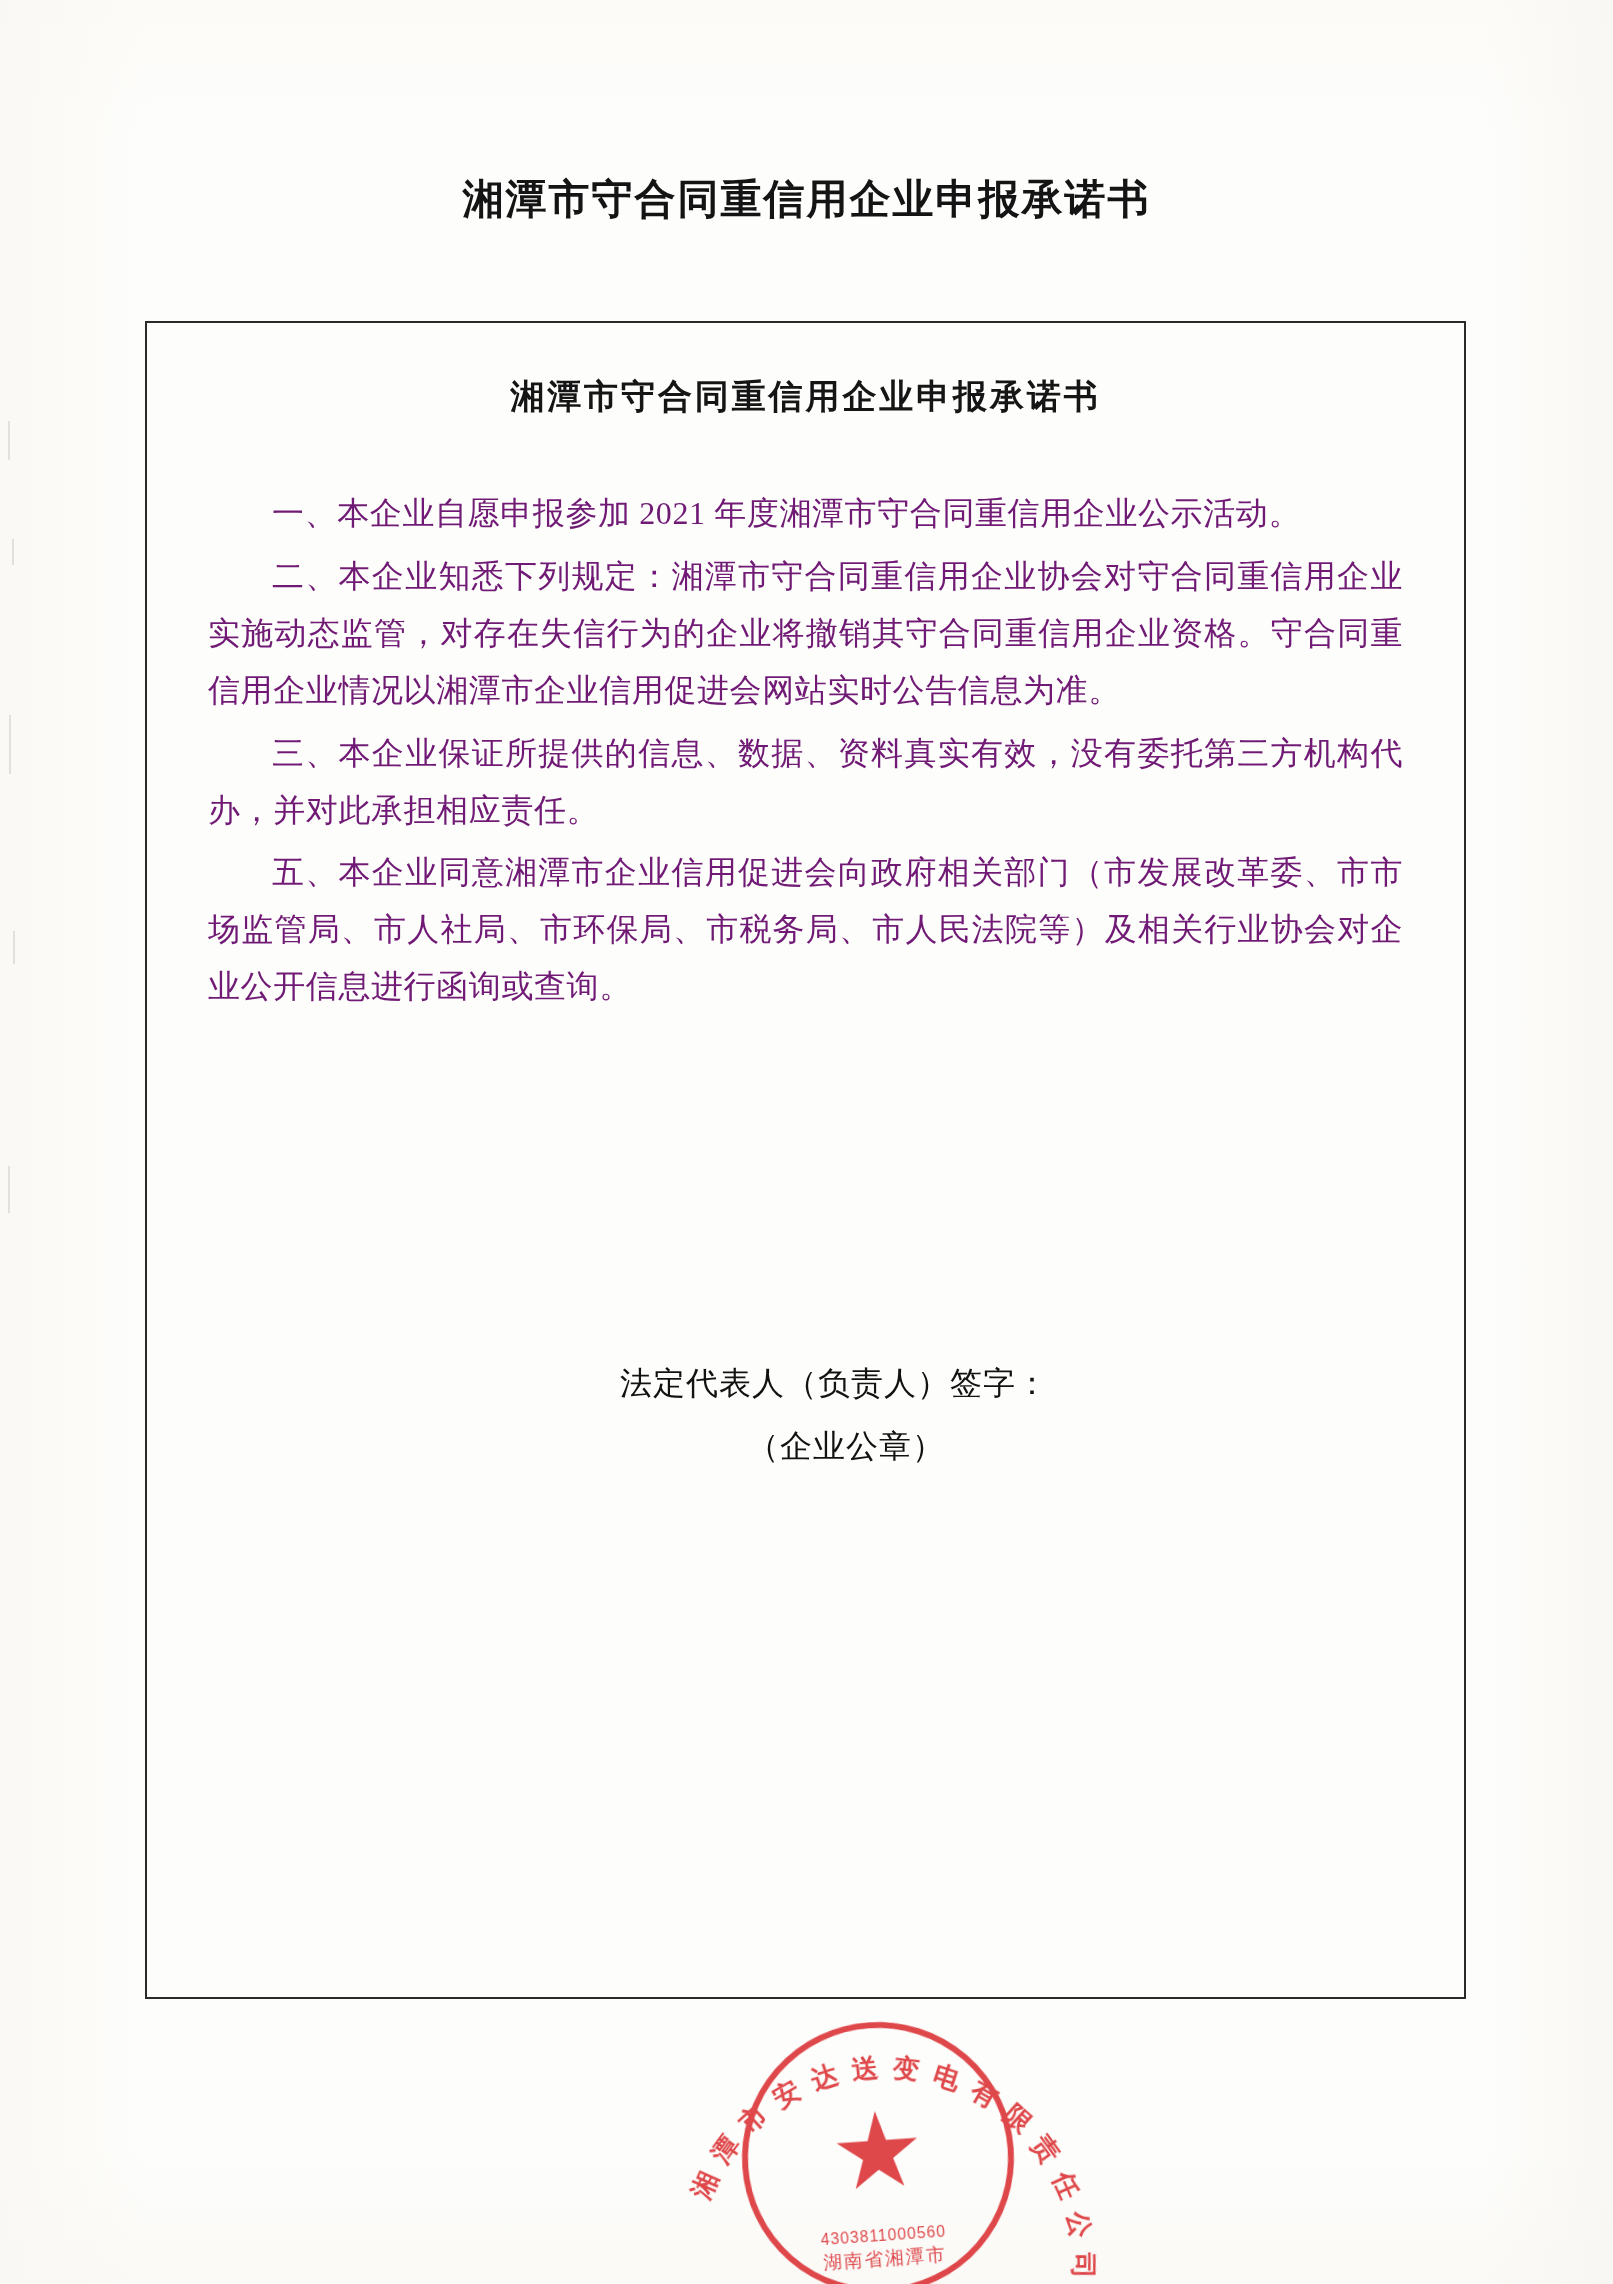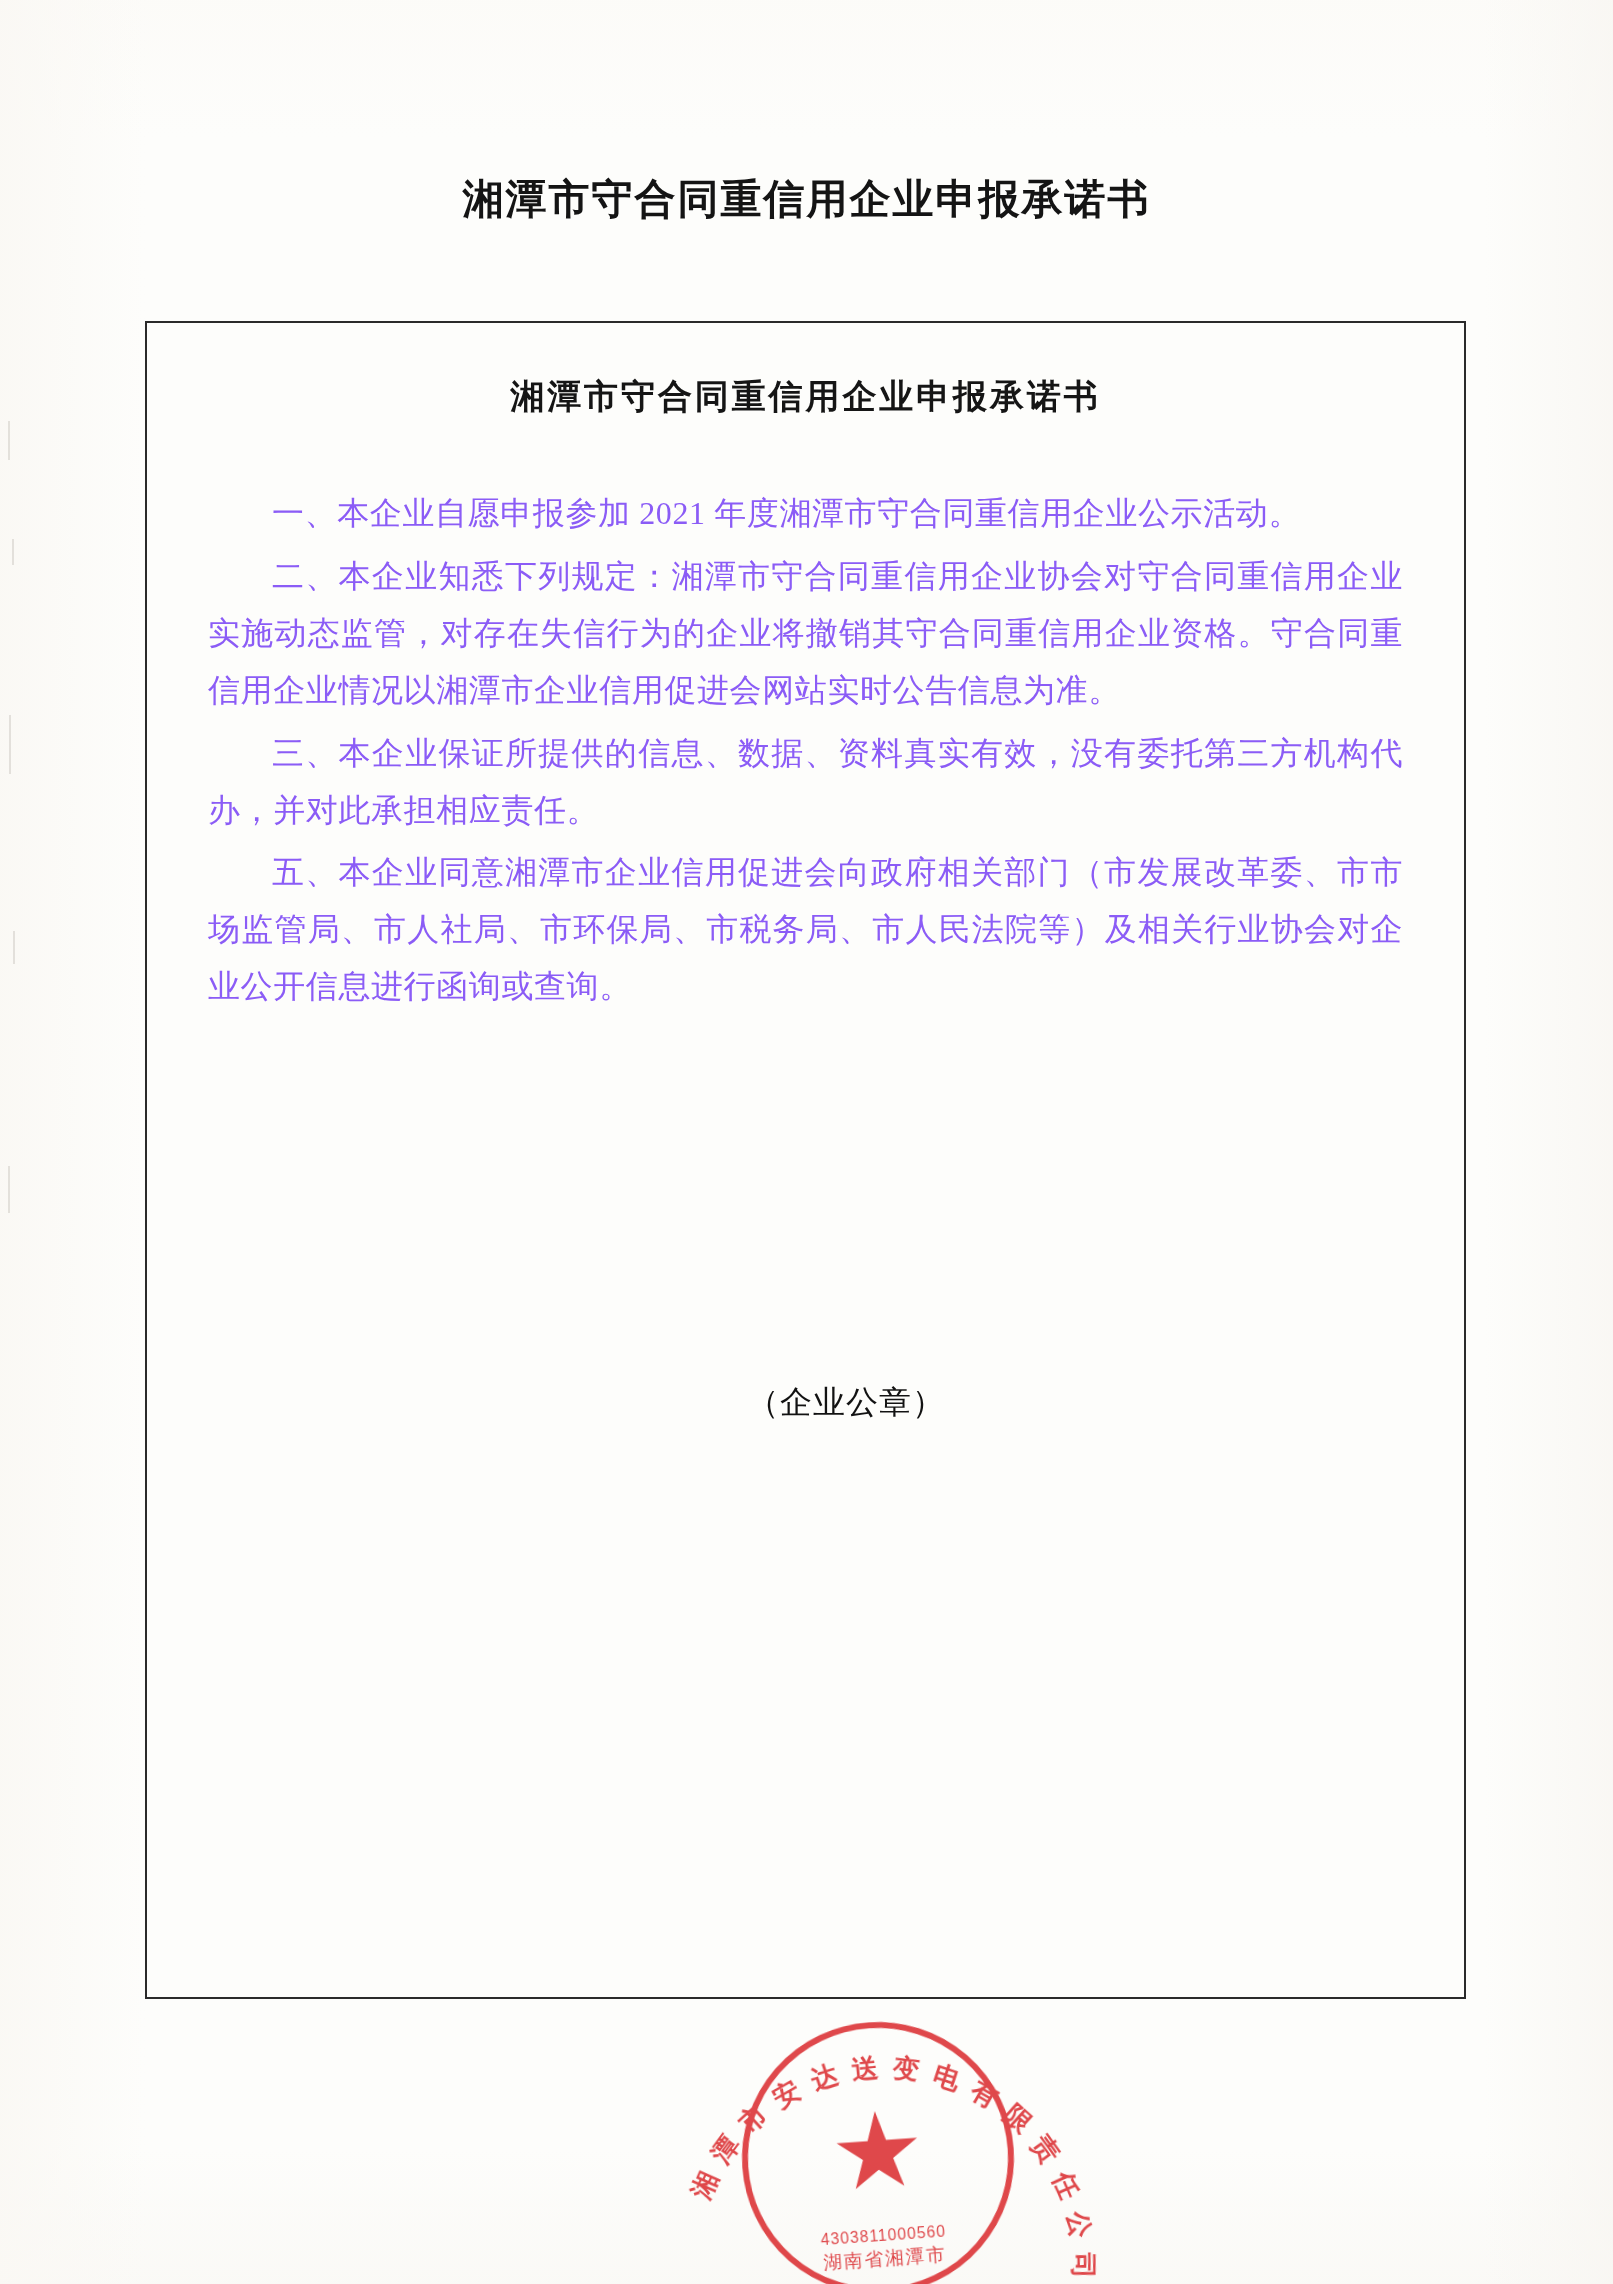--- a/index.html
+++ b/index.html
@@ -77,21 +77,21 @@
     color: #151515;
   }
 
   .body-text {
     margin: 65px 61px 0 61px;
     font-size: 32px;
     line-height: 1.78;
     text-align: justify;
     text-justify: inter-ideograph;
     letter-spacing: 0.6px;
-    color: #8b5cf6;
+    color: #701a75;
     font-family: Liberation Serif, serif;
   }
   .para {
     text-indent: 2em;
     margin: 0 0 5.9px 0;
   }
 
   .signature-block {
     position: absolute;
     left: 61px;
@@ -194,20 +194,21 @@
     <div class="inner-title">湘潭市守合同重信用企业申报承诺书</div>
 
     <div class="body-text">
       <p class="para">一、本企业自愿申报参加 2021 年度湘潭市守合同重信用企业公示活动。</p>
       <p class="para">二、本企业知悉下列规定：湘潭市守合同重信用企业协会对守合同重信用企业实施动态监管，对存在失信行为的企业将撤销其守合同重信用企业资格。守合同重信用企业情况以湘潭市企业信用促进会网站实时公告信息为准。</p>
       <p class="para">三、本企业保证所提供的信息、数据、资料真实有效，没有委托第三方机构代办，并对此承担相应责任。</p>
       <p class="para">五、本企业同意湘潭市企业信用促进会向政府相关部门（市发展改革委、市市场监管局、市人社局、市环保局、市税务局、市人民法院等）及相关行业协会对企业公开信息进行函询或查询。</p>
     </div>
 
     <div class="signature-block">
+      <div class="sig-line sig-rep">法定代表人（负责人）签字：</div>
       <div class="sig-line sig-seal">（企业公章）</div>
 
       <div class="seal">
         <div class="seal-star"></div>
         <div class="seal-top-text">
           <span style="transform:rotate(-62deg) translate(-50%,-108px);">湘</span>
           <span style="transform:rotate(-50deg) translate(-50%,-108px);">潭</span>
           <span style="transform:rotate(-38deg) translate(-50%,-108px);">市</span>
           <span style="transform:rotate(-26deg) translate(-50%,-108px);">安</span>
           <span style="transform:rotate(-14deg) translate(-50%,-108px);">达</span>

